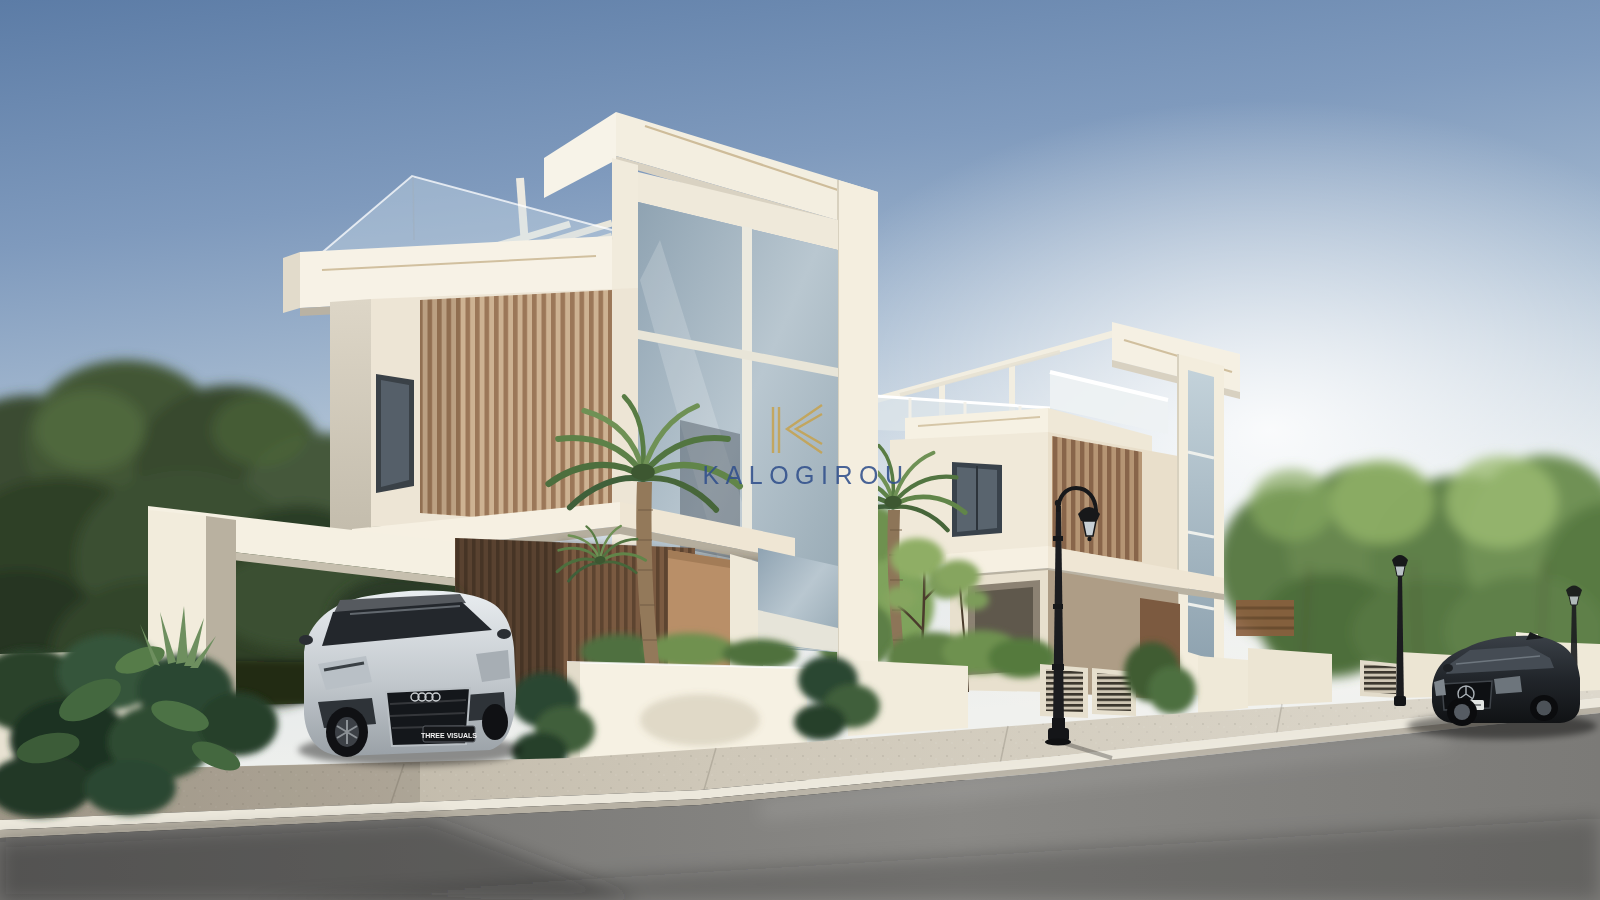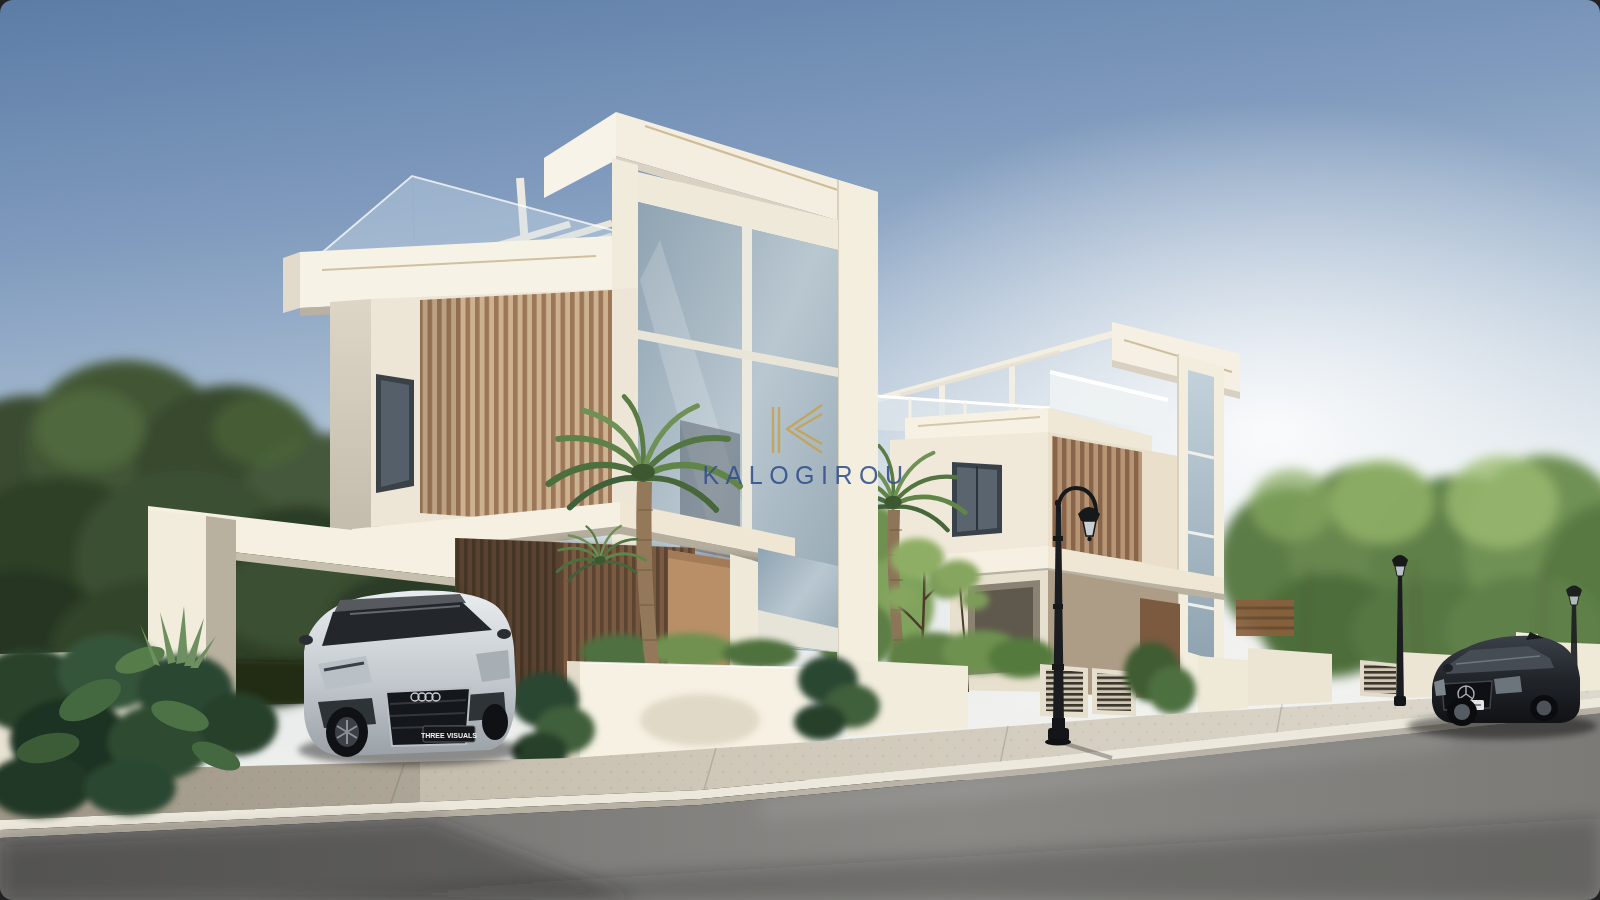--- a/index.html
+++ b/index.html
@@ -1,16 +1,16 @@
 <!DOCTYPE html>
 <html><head>
 <meta charset="utf-8">
 <style>
   html,body{margin:0;padding:0;background:#222;}
-  .stage{position:relative;width:1600px;height:900px;overflow:hidden;font-family:"Liberation Sans",sans-serif;border-radius:13px;}
+  .stage{position:relative;width:1600px;height:900px;overflow:hidden;font-family:"Liberation Sans",sans-serif;}
   svg{display:block}
   text{user-select:none}
 </style>
 </head>
 <body>
 
 <div class="stage">
 <svg viewBox="0 0 1600 900" width="1600" height="900">
 <defs>
   <linearGradient id="sky" x1="0" y1="0" x2="0.25" y2="1">

